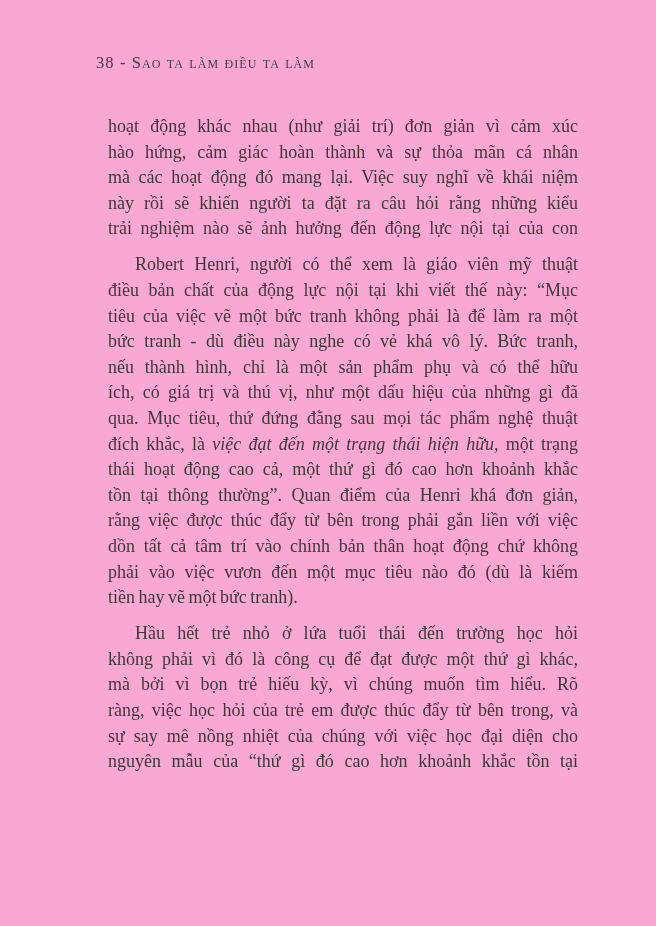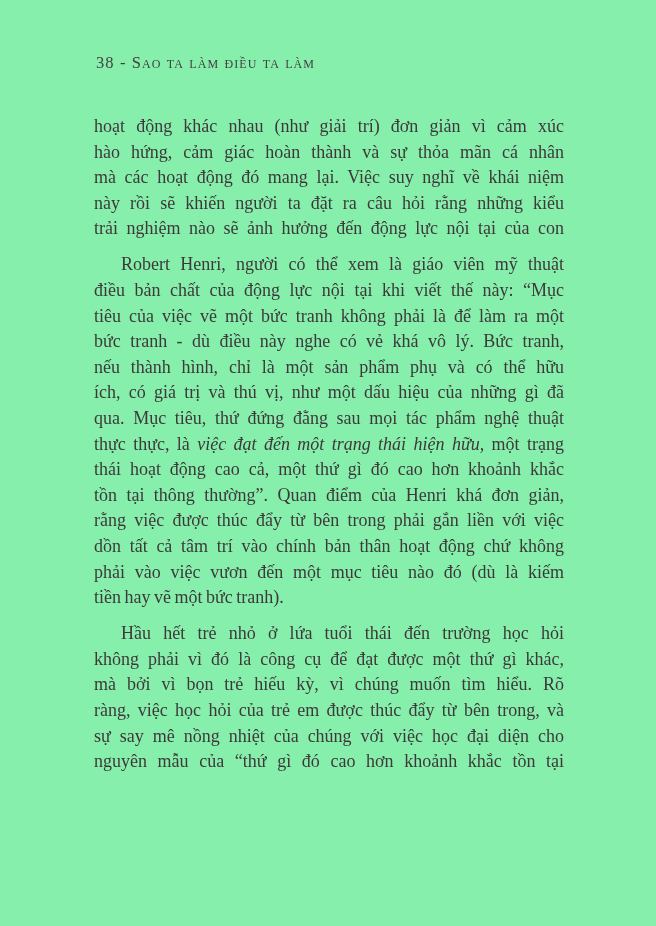--- a/index.html
+++ b/index.html
@@ -4,38 +4,38 @@
 <style>
   html, body {
     margin: 0;
     padding: 0;
     background: #ffffff;
   }
   .page {
     position: relative;
     width: 656px;
     height: 926px;
-    background: #86efac;
+    background: #f9a8d4;
     font-family: "Liberation Serif", "DejaVu Serif", serif;
     color: #3e3939;
     overflow: hidden;
   }
   .running-header {
     position: absolute;
     left: 96px;
     top: 53px;
     font-size: 16.5px;
     font-variant: small-caps;
     letter-spacing: 1.1px;
     color: #434040;
     white-space: nowrap;
   }
   .content {
     position: absolute;
-    left: 94px;
+    left: 108px;
     top: 114px;
     width: 470px;
   }
   .para { margin: 0; }
   .para + .para { margin-top: 10.5px; }
   .line {
     height: 25.6px;
     line-height: 25.6px;
     font-size: 18px;
     word-spacing: -1px;
@@ -61,21 +61,21 @@
         <div class="line">trải nghiệm nào sẽ ảnh hưởng đến động lực nội tại của con</div>
       </div>
       <div class="para">
         <div class="line indent">Robert Henri, người có thể xem là giáo viên mỹ thuật</div>
         <div class="line">điều bản chất của động lực nội tại khi viết thế này: “Mục</div>
         <div class="line">tiêu của việc vẽ một bức tranh không phải là để làm ra một</div>
         <div class="line">bức tranh - dù điều này nghe có vẻ khá vô lý. Bức tranh,</div>
         <div class="line">nếu thành hình, chỉ là một sản phẩm phụ và có thể hữu</div>
         <div class="line">ích, có giá trị và thú vị, như một dấu hiệu của những gì đã</div>
         <div class="line">qua. Mục tiêu, thứ đứng đằng sau mọi tác phẩm nghệ thuật</div>
-        <div class="line"><span>thực thực, là </span><i>việc đạt đến một trạng thái hiện hữu,</i><span> một trạng</span></div>
+        <div class="line"><span>đích khắc, là </span><i>việc đạt đến một trạng thái hiện hữu,</i><span> một trạng</span></div>
         <div class="line">thái hoạt động cao cả, một thứ gì đó cao hơn khoảnh khắc</div>
         <div class="line">tồn tại thông thường”. Quan điểm của Henri khá đơn giản,</div>
         <div class="line">rằng việc được thúc đẩy từ bên trong phải gắn liền với việc</div>
         <div class="line">dồn tất cả tâm trí vào chính bản thân hoạt động chứ không</div>
         <div class="line">phải vào việc vươn đến một mục tiêu nào đó (dù là kiếm</div>
         <div class="line last">tiền hay vẽ một bức tranh).</div>
       </div>
       <div class="para">
         <div class="line indent">Hầu hết trẻ nhỏ ở lứa tuổi thái đến trường học hỏi</div>
         <div class="line">không phải vì đó là công cụ để đạt được một thứ gì khác,</div>

